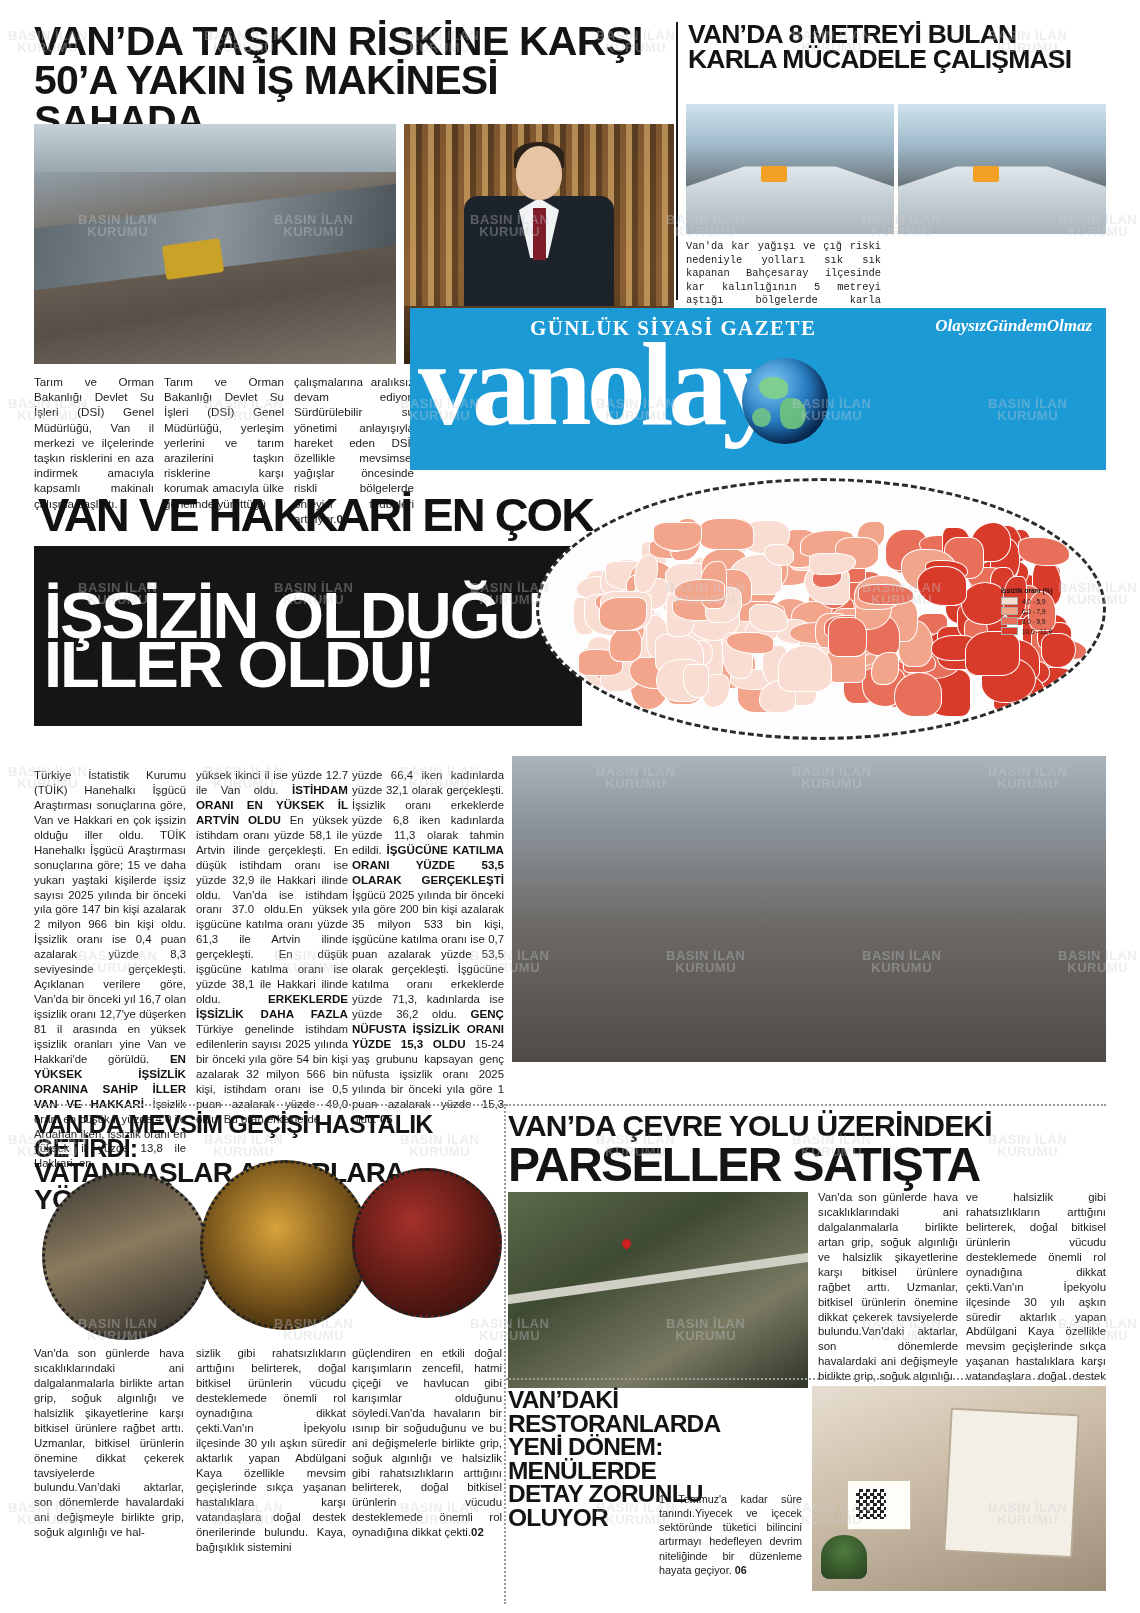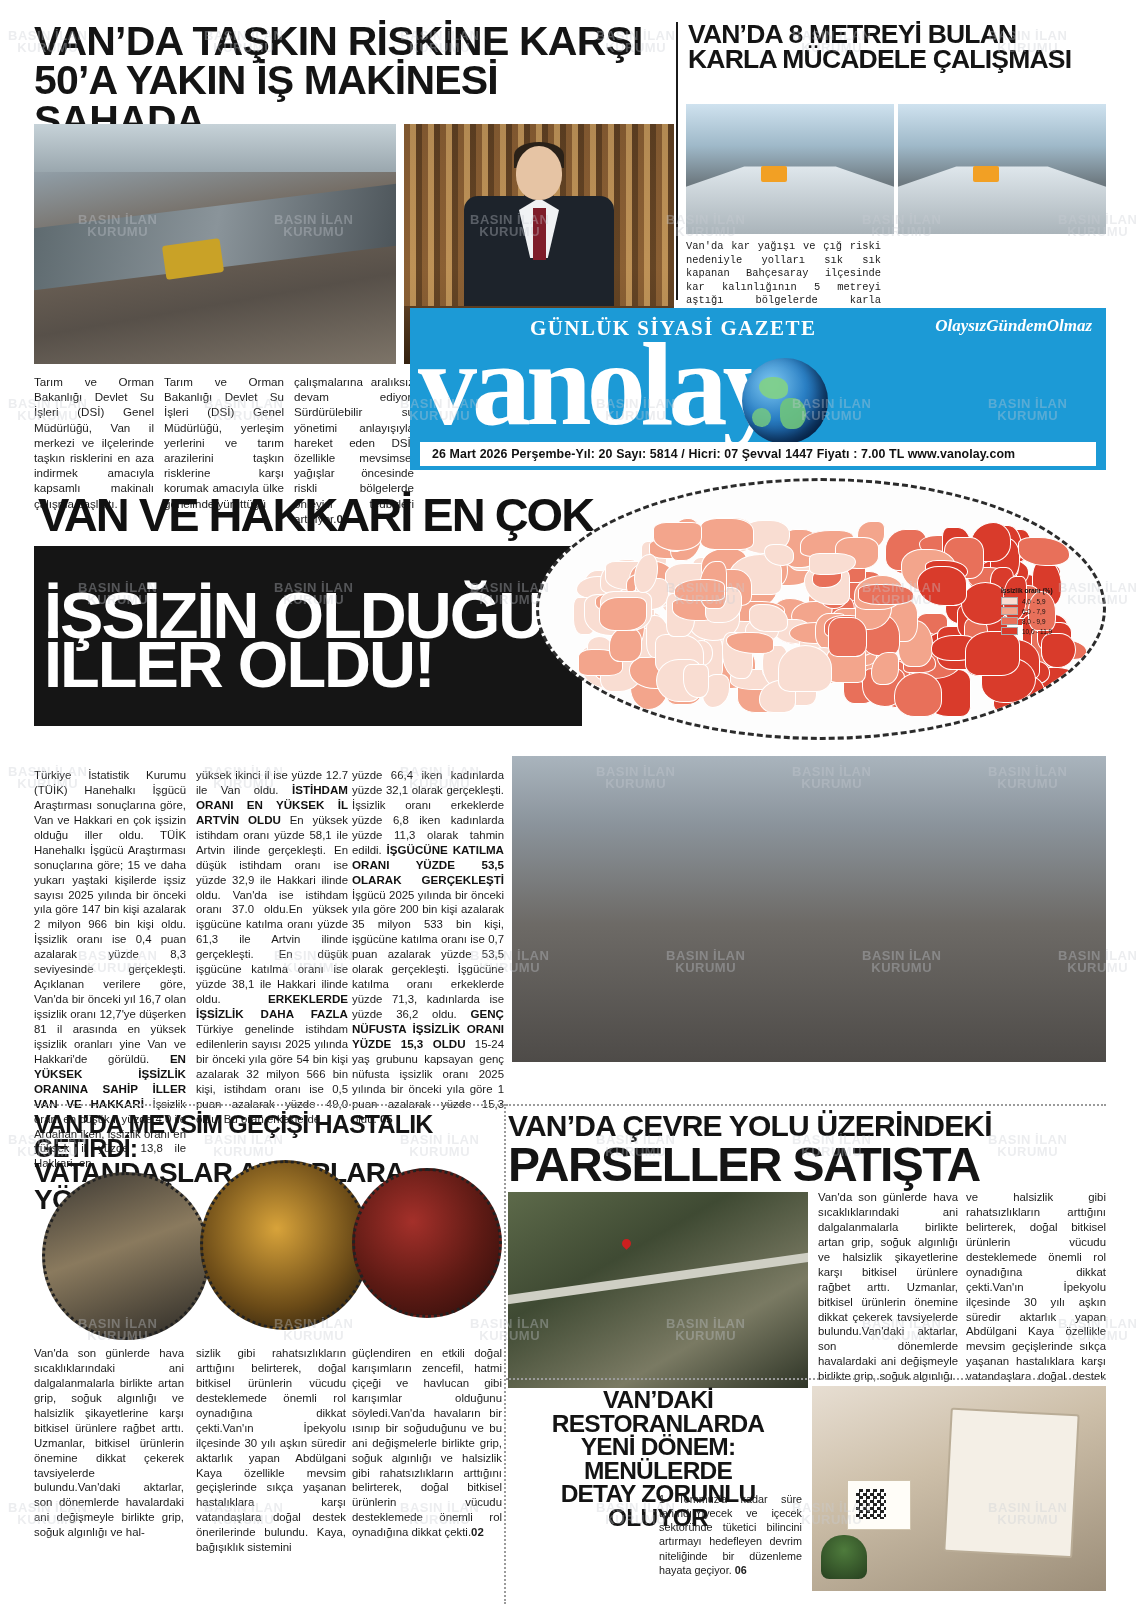--- a/index.html
+++ b/index.html
@@ -143,21 +143,21 @@
      background:linear-gradient(150deg,#5d6a4a 0%,#3f4a33 35%,#7a7a63 70%,#2f3527 100%); overflow:hidden;}
   #br-photo .road{ position:absolute; left:-10%; top:42%; width:120%; height:9px; background:#cfcfc4; transform:rotate(-8deg);}
   #br-photo .pin{ position:absolute; left:38%; top:24%; width:9px; height:9px; border-radius:50% 50% 50% 0;
      background:#cc1f1f; transform:rotate(-45deg);}
   .br-col { position:absolute; top:1190px; width:140px; font-size:11.4px; }
   #br-t1{ left:818px; } #br-t2{ left:966px; }
 
   
   #rest-rule-h { position:absolute; left:506px; top:1378px; width:600px; }
   #rest-rule-v { position:absolute; left:504px; top:1104px; height:500px; }
-  #rest-head { position:absolute; left:508px; top:1388px; width:300px; font-size:24.5px;text-align:center; }
+  #rest-head { position:absolute; left:508px; top:1388px; width:300px; font-size:24.5px; }
   .rest-col { position:absolute; top:1492px; width:143px; font-size:10.8px;}
   #rest-t1{ left:508px; } #rest-t2{ left:659px; }
   #rest-photo { position:absolute; left:812px; top:1386px; width:294px; height:205px;
      background:linear-gradient(160deg,#e7ded2 0%,#cdbfa9 40%,#9c8e79 100%); overflow:hidden;}
   #rest-photo .menu{ position:absolute; left:46%; top:12%; width:44%; height:70%;
      background:#f4efe6; border:2px solid #b9ac96; border-radius:3px; transform:rotate(3deg);}
   #rest-photo .card{ position:absolute; left:12%; top:46%; width:64px; height:50px;
      background:#fffdf8; border:1px solid #cfc3ad;}
   #rest-photo .qr{ position:absolute; left:15%; top:50%; width:30px; height:30px;
      background:repeating-conic-gradient(#222 0 25%, #fff 0 50%); background-size:7px 7px;}
@@ -218,23 +218,20 @@
 
   <div id="masthead">
     <div id="mast-title">vanolay</div>
     <div id="mast-globe">
         <div class="c1"></div>
         <div class="c2"></div>
         <div class="c3"></div>
       </div>
     <div id="mast-kicker">GÜNLÜK SİYASİ GAZETE</div>
     <div id="mast-slogan">OlaysızGündemOlmaz</div>
-    <div id="mast-strip">
-      <span id="mast-date">26 Mart 2026 Perşembe-Yıl: 20 Sayı: 5814 / Hicri: 07 Şevval 1447 Fiyatı : 7.00 TL  www.vanolay.com</span>
-    </div>
   </div>
 
   <div id="unemp-k" class="hl">VAN VE HAKKARİ EN ÇOK</div>
   <div id="unemp-black"></div>
   <div id="unemp-l1">İŞSİZİN OLDUĞU</div>
   <div id="unemp-l2">İLLER OLDU!</div>
 
   <div id="map-wrap">
     <div id="map-inner">
         <div class="prov" style="left: 47.1949%; top: 49.8905%; width: 5.46386%; height: 12.8753%; background: rgb(249, 221, 210); border-radius: 42.7872% 23.5351% 59.5492% 46.5239%;"></div>

